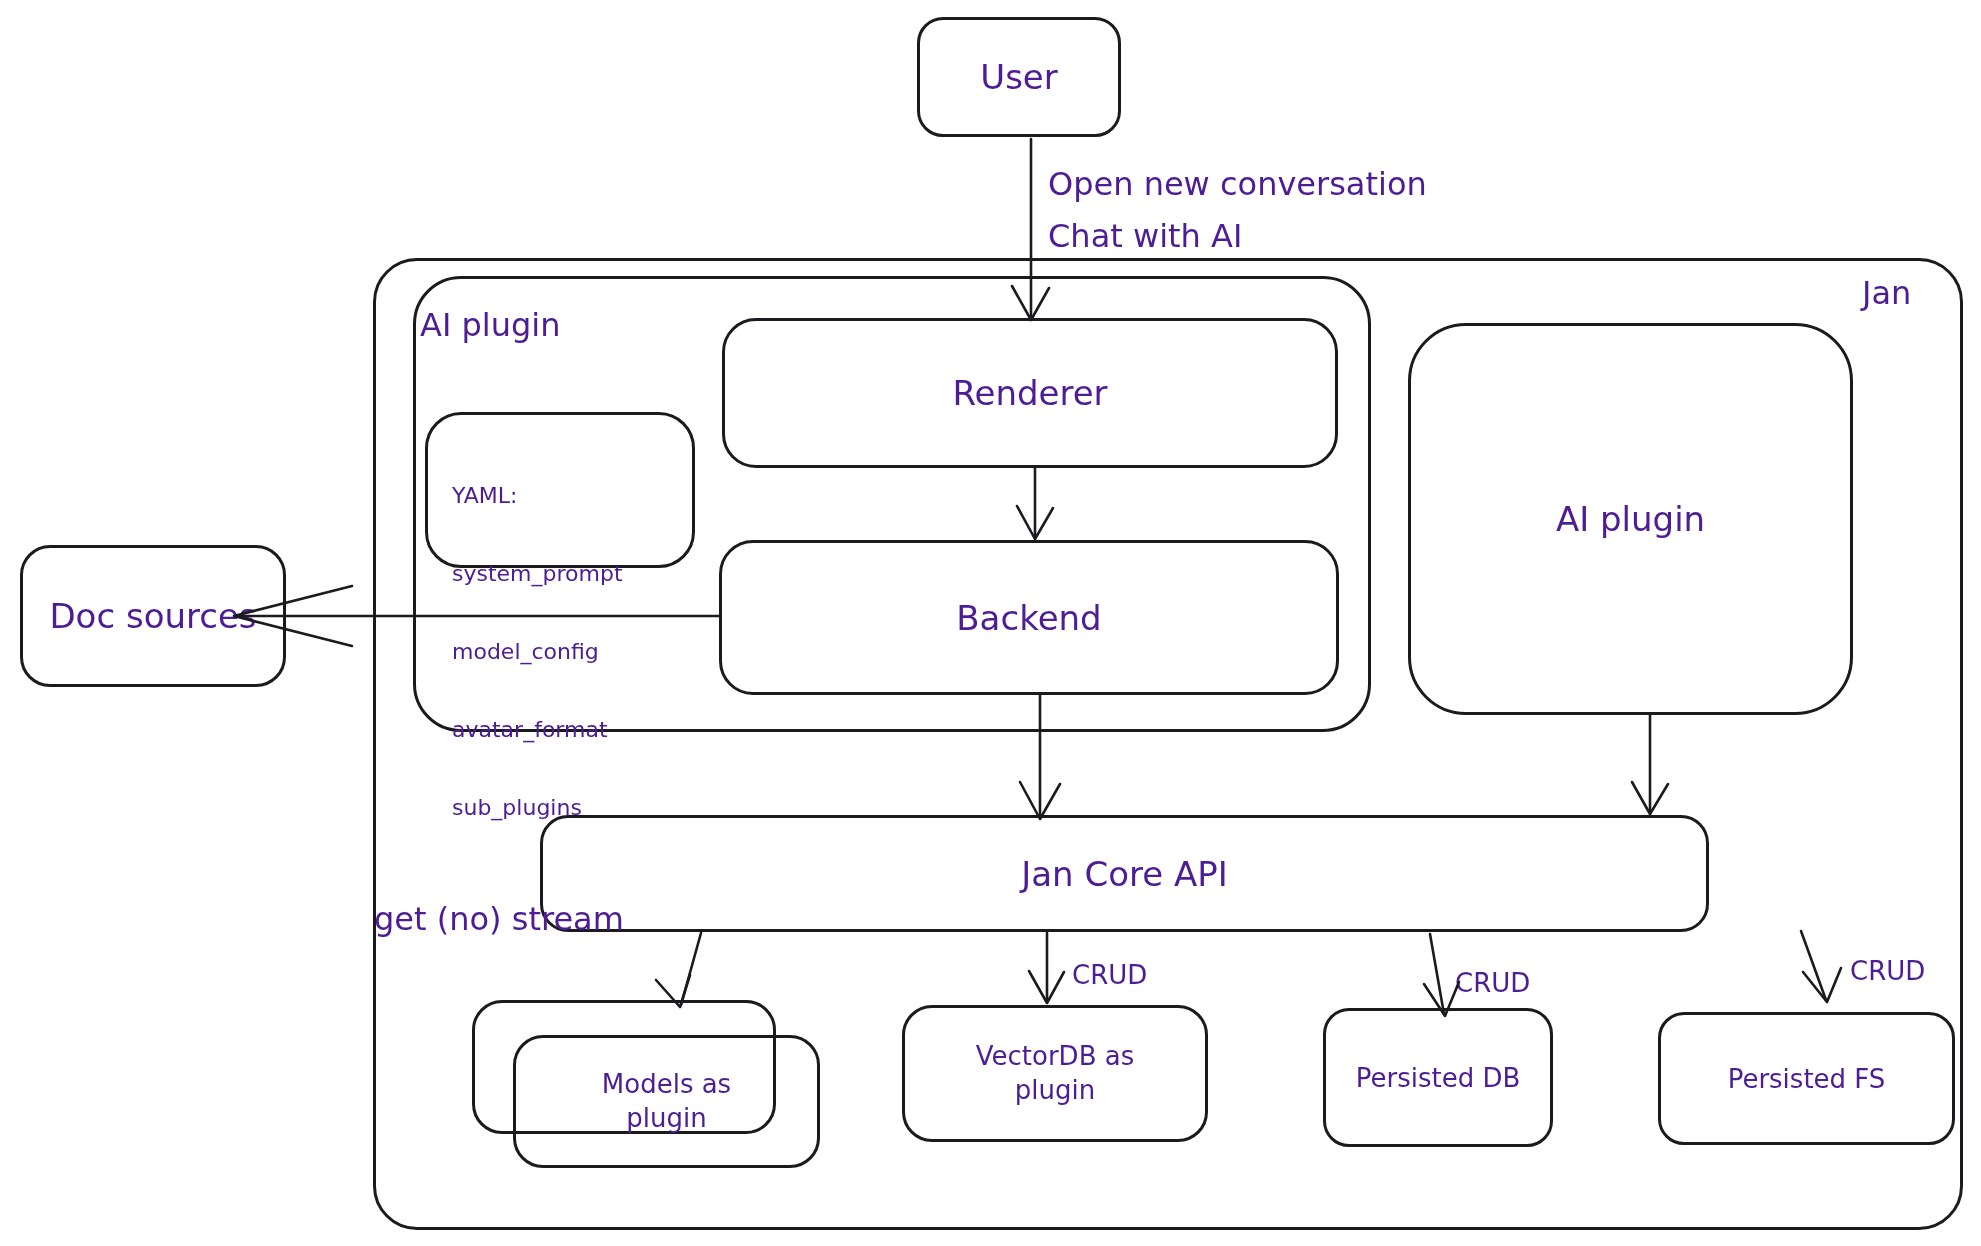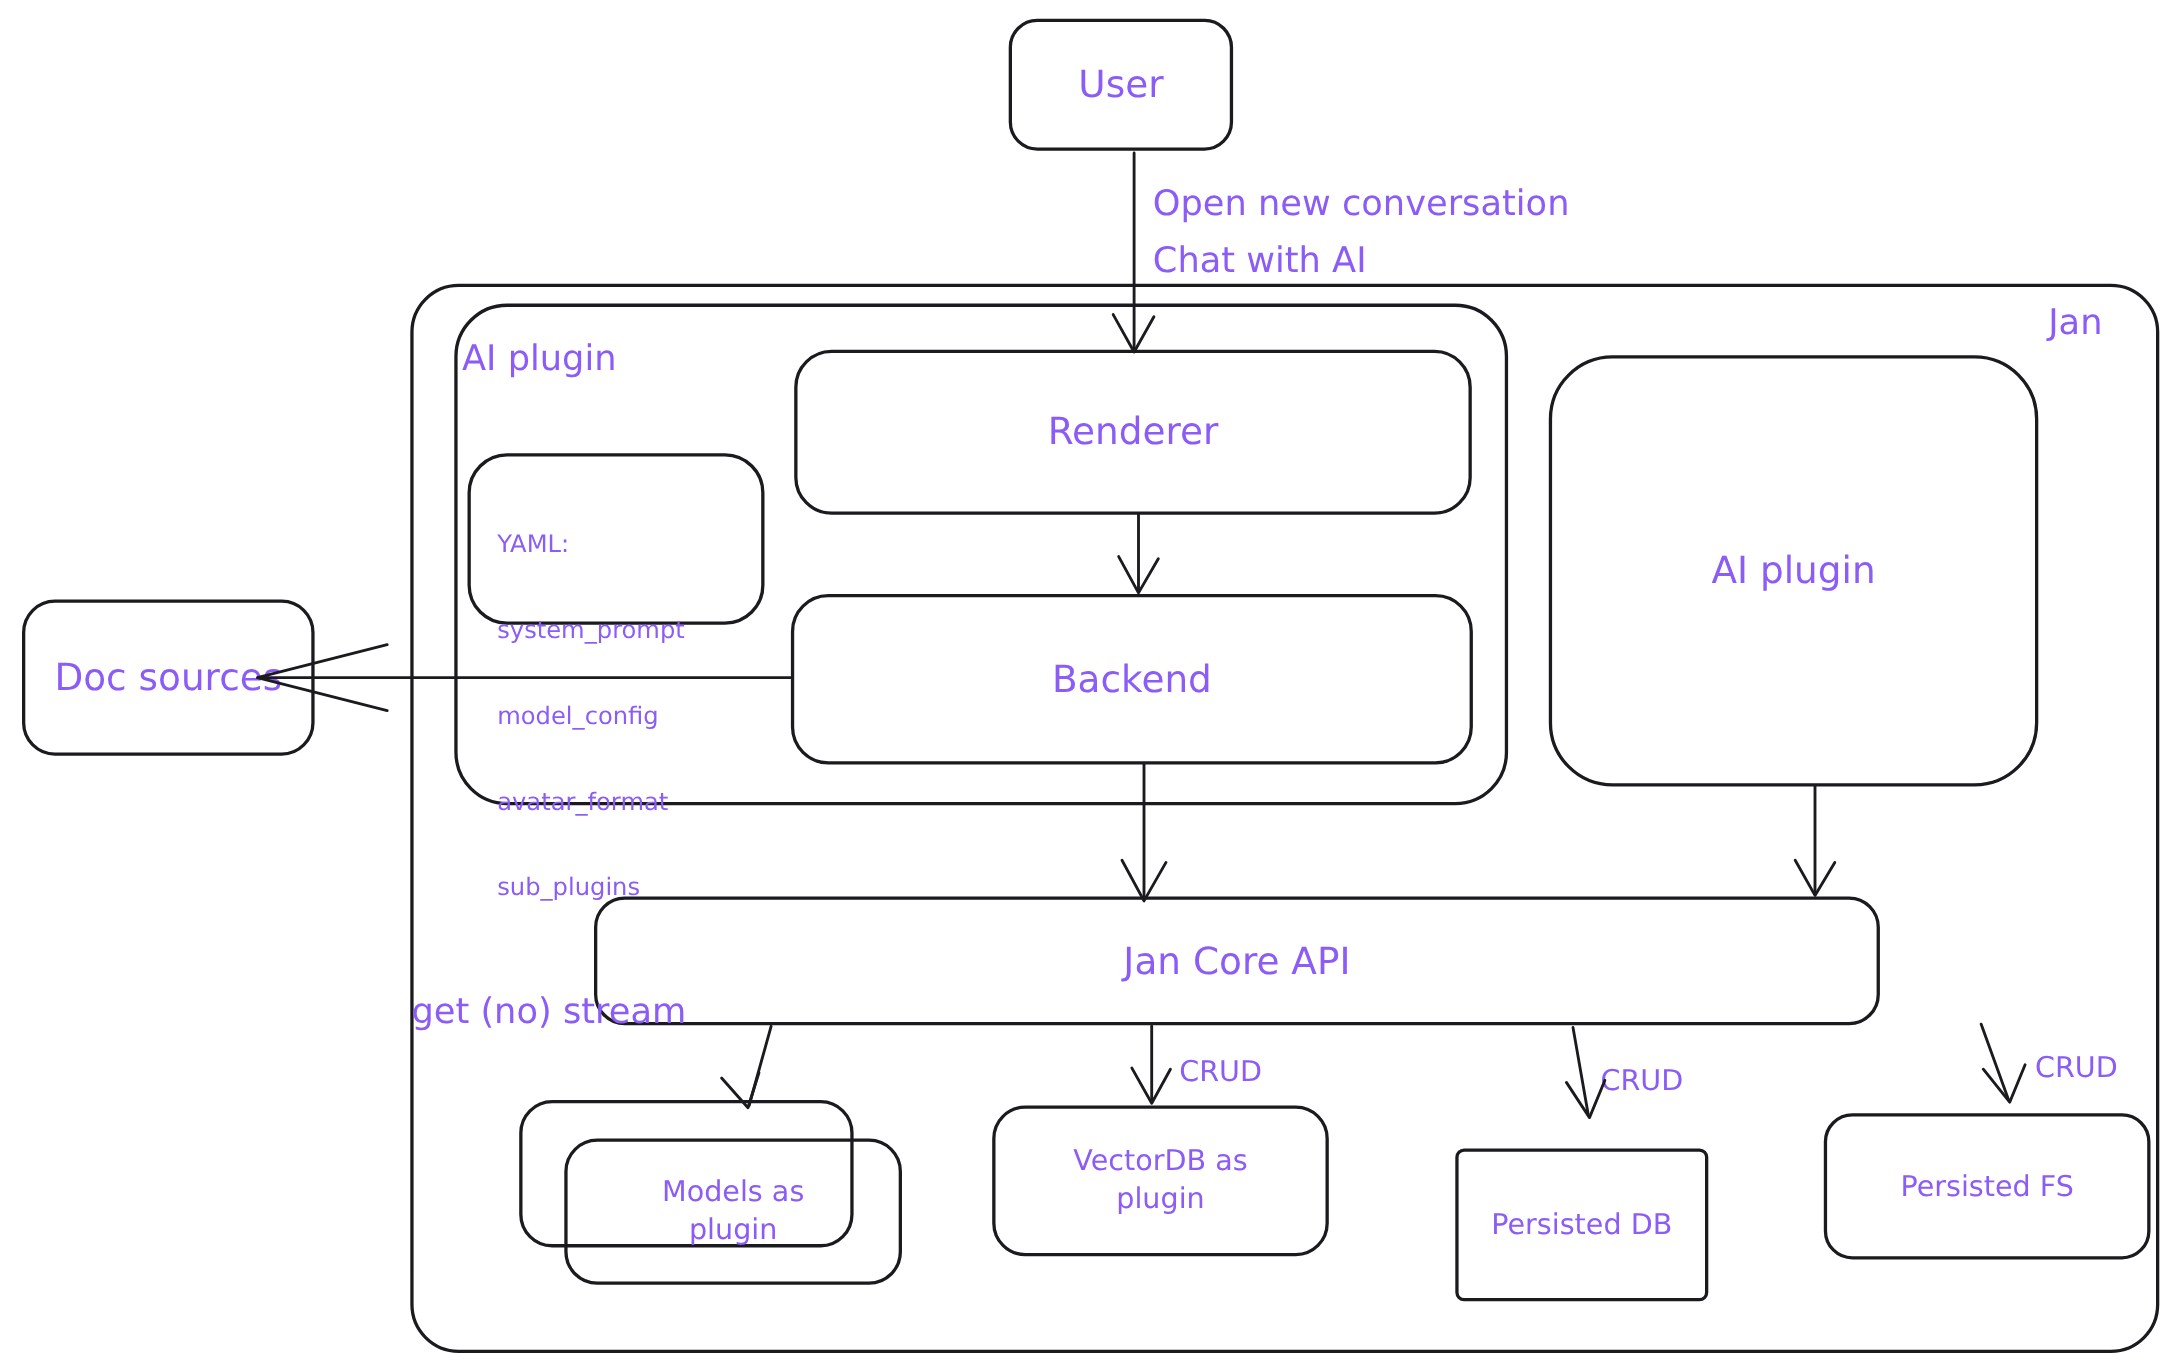--- a/index.html
+++ b/index.html
@@ -1,18 +1,18 @@
 <!DOCTYPE html>
 <html><head>
 <meta charset="utf-8">
 <style>
   html,body{margin:0;padding:0;background:#ffffff;}
   #stage{
     position:relative;width:1981px;height:1246px;background:#ffffff;overflow:hidden;
-    font-family:"DejaVu Sans", sans-serif;color:#8b5cf6;
+    font-family:"DejaVu Sans", sans-serif;color:#4c1d95;
   }
   .box{
     position:absolute;border:3px solid #1b1b1f;border-radius:32px;background:transparent;
     display:flex;align-items:center;justify-content:center;text-align:center;
     box-sizing:border-box;
   }
   .box .stack{display:flex;flex-direction:column;line-height:1.28;}
   .lbl{position:absolute;white-space:nowrap;}
   .f-main{font-size:34px;}
   .f-mid{font-size:32px;}
@@ -77,21 +77,21 @@
     </div>
   </div>
 
   <div class="box f-small" style="left:902px;top:1005px;width:306px;height:137px;border-radius:30px;">
     <div class="stack">
       <span>VectorDB as</span>
       <span>plugin</span>
     </div>
   </div>
 
-  <div class="box f-small" style="left:1323px;top:1008px;width:230px;height:139px;border-radius:8px;margin-top:36px;">
+  <div class="box f-small" style="left:1323px;top:1008px;width:230px;height:139px;border-radius:26px;">
     <span>Persisted DB</span>
   </div>
 
   <div class="box f-small" style="left:1658px;top:1012px;width:297px;height:133px;border-radius:26px;">
     <span>Persisted FS</span>
   </div>
 
   <div class="lbl f-mid" style="left:1048px;top:158px;line-height:52px;">
     <div>Open new conversation</div>
     <div>Chat with AI</div>

